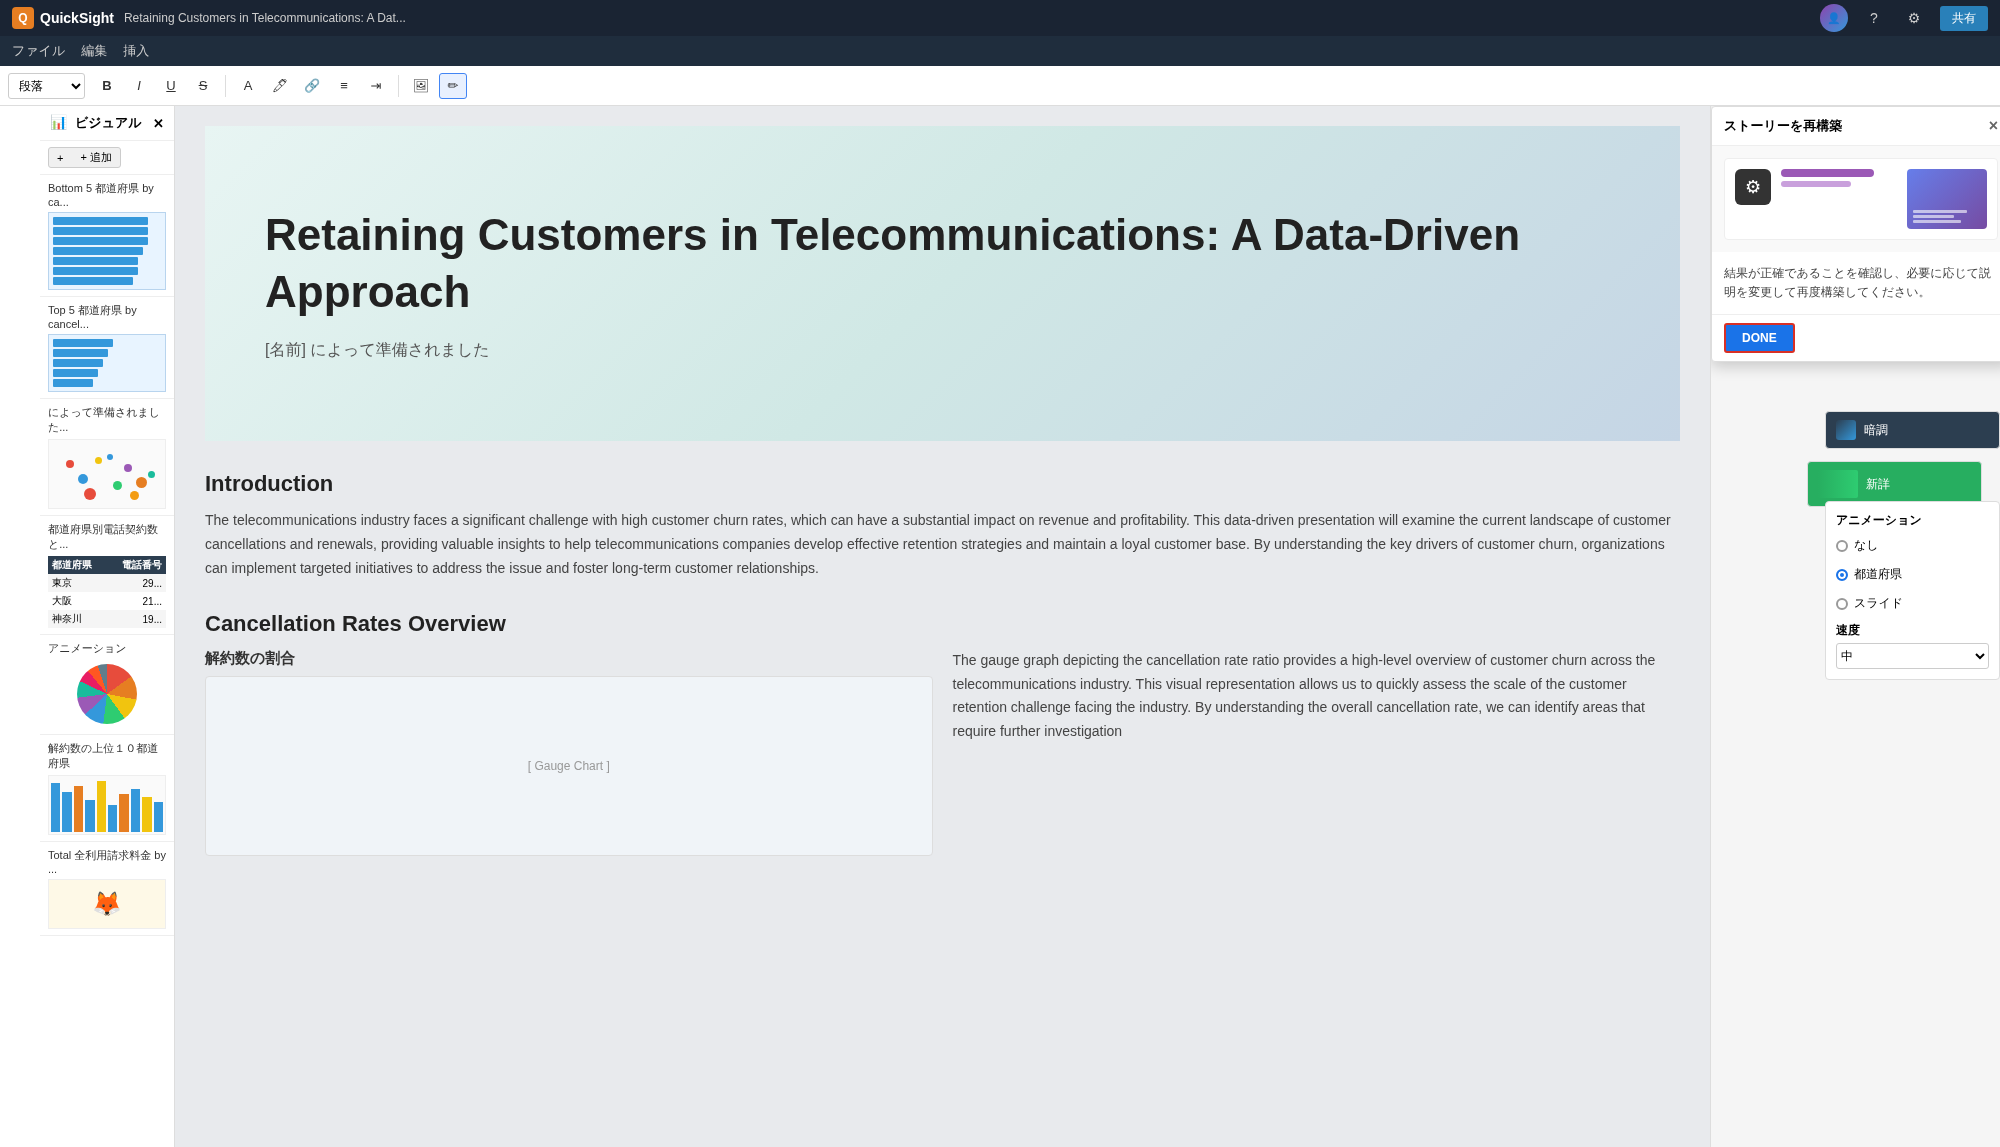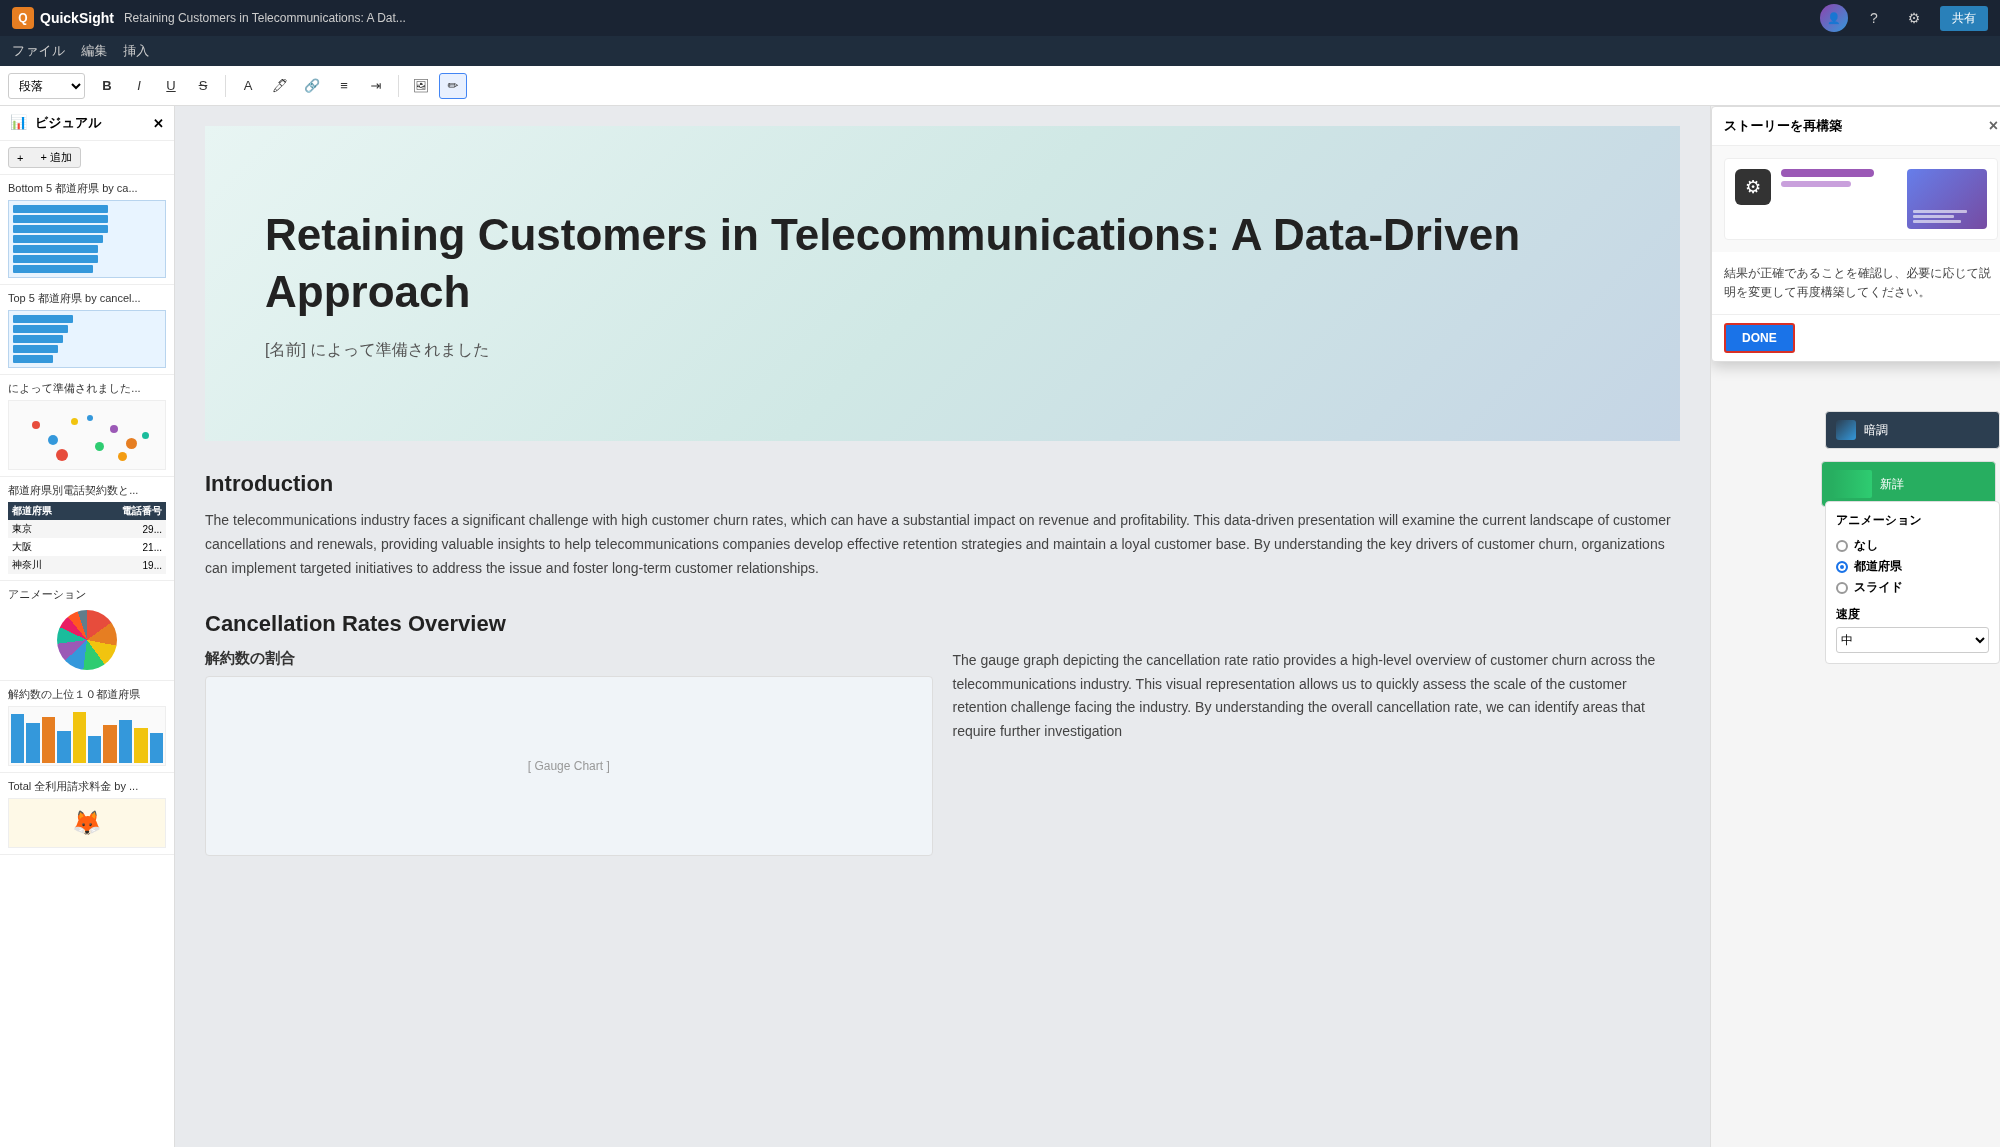--- a/index.html
+++ b/index.html
@@ -105,20 +105,21 @@
       height: calc(1147px - 36px - 30px - 40px);
     }
 
     
     .left-sidebar {
       width: 175px;
       background: #fff;
       border-right: 1px solid #ddd;
       overflow-y: auto;
       flex-shrink: 0;
+      padding-left: 40px;
     }
     .sidebar-header {
       display: flex;
       align-items: center;
       justify-content: space-between;
       padding: 8px 10px;
       border-bottom: 1px solid #eee;
       font-size: 13px; font-weight: bold;
     }
     .sidebar-add-btn {
@@ -371,21 +372,21 @@
       top: 395px; right: 0;
       width: 175px;
       background: white;
       border: 1px solid #ddd;
       border-radius: 4px;
       padding: 10px;
     }
     .animation-title {
       font-size: 12px; font-weight: bold; margin-bottom: 8px;
     }
-    .radio-group { display: flex; flex-direction: column; gap: 4px; font-weight: bold; }
+    .radio-group { display: flex; flex-direction: column; gap: 12px; }
     .radio-item {
       display: flex; align-items: center; gap: 6px;
       font-size: 12px; cursor: pointer;
     }
     .radio-circle {
       width: 12px; height: 12px;
       border: 2px solid #999;
       border-radius: 50%;
       flex-shrink: 0;
     }
@@ -705,21 +706,21 @@
       </div>
     </div>
 
     <div style="position:absolute; top:305px; right:0; width:175px;">
       <button class="theme-btn">
         <div class="theme-color-swatch"></div>
         <span>暗調</span>
       </button>
     </div>
 
-    <div style="position:absolute; top:355px; right:4px; width:175px;">
+    <div style="position:absolute; top:355px; right:18px; width:175px;">
       <button class="new-item-btn">
         <div class="new-item-preview"></div>
         <span>新詳</span>
       </button>
     </div>
 
     <div class="animation-section">
       <div class="animation-title">アニメーション</div>
       <div class="radio-group">
         <label class="radio-item">

